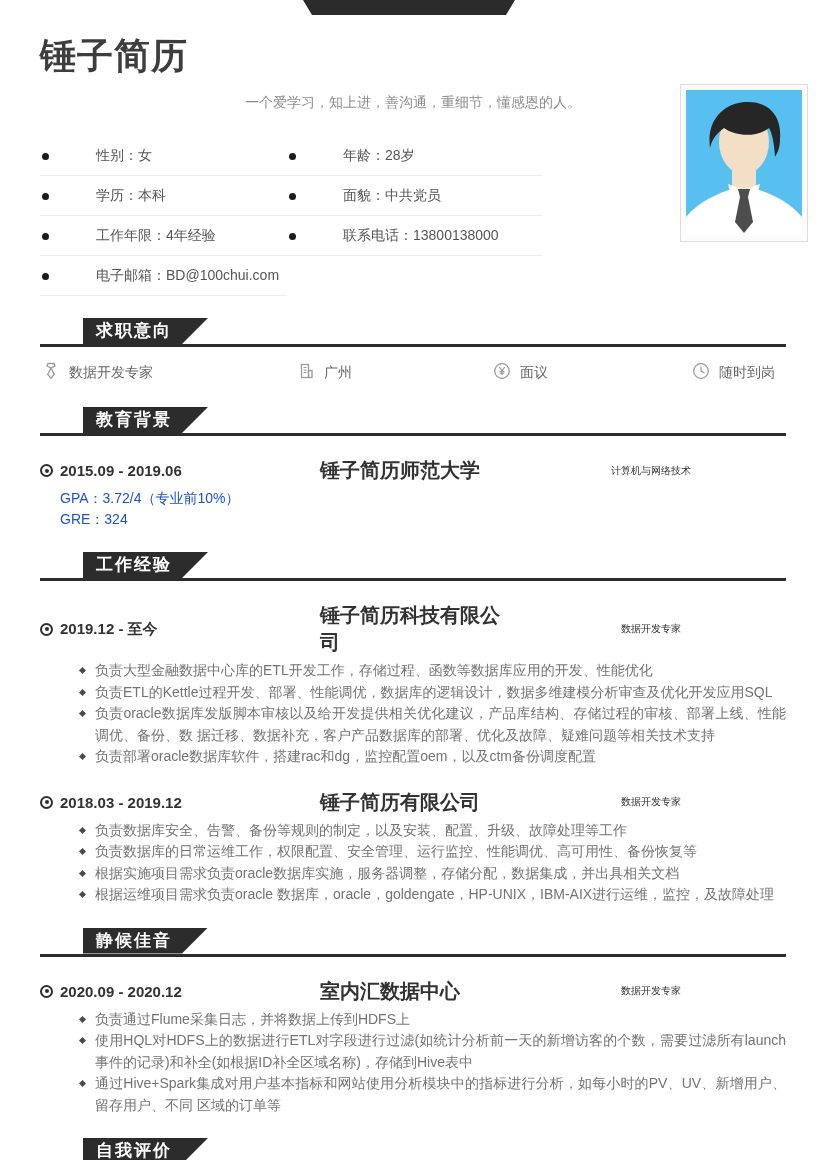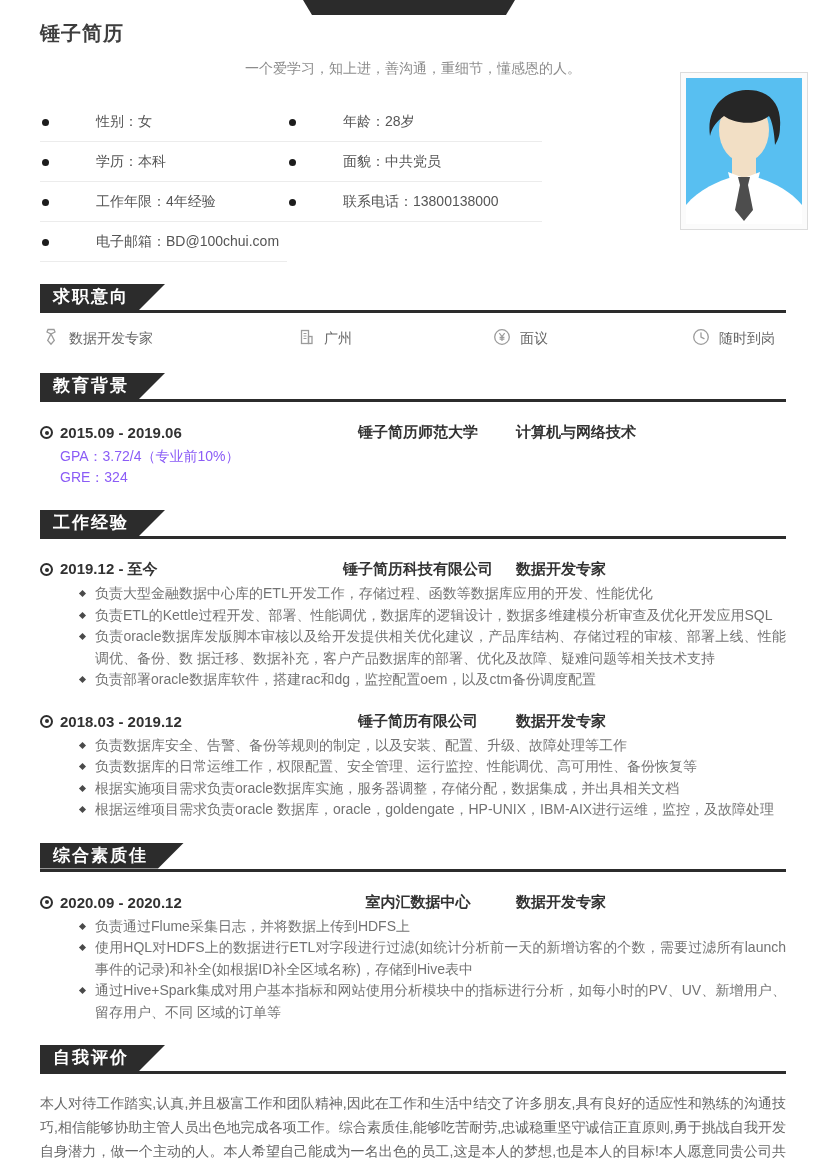--- a/index.html
+++ b/index.html
@@ -8,56 +8,57 @@
     width:820px; height:1160px; background:#ffffff; position:relative;
     font-family:"Liberation Sans","DejaVu Sans",sans-serif; overflow:hidden;
   }
   .top-ribbon{
     position:absolute; left:303px; top:0; width:212px; height:15px; background:#2b2b2b;
     clip-path:polygon(0 0,100% 0,calc(100% - 9px) 100%,9px 100%);
   }
   .content{ padding:0 34px 0 40px; position:relative; }
 
   
-  .name{ margin-top:20px; font-size:20px; font-weight:bold; color:#3d3d3d; letter-spacing:1px; }
+  .name{ margin-top:32px; font-size:36px; font-weight:bold; color:#3d3d3d; letter-spacing:1px; }
   .tagline{ margin-top:13px; font-size:14px; color:#8c8c8c;text-align:center; }
   .photo-frame{
     position:absolute; top:52px; right:12px; width:128px; height:158px;
     background:#fbfbfb; border:1px solid #dcdcdc; padding:5px;
   }
   .photo-frame svg{ display:block; width:116px; height:146px; }
 
   
   .info-grid{ margin-top:24px; width:502px; display:grid; grid-template-columns:247px 255px; }
   .info-item{ display:flex; align-items:center; padding:11px 0 10px 0; border-bottom:1px solid #ececec; font-size:14px; color:#555;gap:36px; }
   .info-item .dot{ width:7px; height:7px; border-radius:50%; background:#1c1c1c; margin:0 11px 0 2px; flex:none; }
 
   
   .sec-head{ margin-top:22px; border-bottom:3px solid #2c2c2c; line-height:0; }
   .sec-flag{
     display:inline-block; background:#2c2c2c; color:#fff; font-size:17px; font-weight:bold;
     letter-spacing:2px; line-height:26px; padding:0 36px 0 13px;
     clip-path:polygon(0 0,100% 0,calc(100% - 26px) 100%,0 100%);
+    margin-left:43px;
   }
 
   
   .intent-row{ display:grid; grid-template-columns:255px 196px 199px 1fr; padding:15px 0 2px 2px; }
   .intent-item{ display:flex; align-items:center; font-size:14px; color:#666; }
   .intent-item svg{ width:18px; height:18px; margin-right:9px; flex:none; }
 
   
   .entry{ margin-bottom:4px; }
   .entry-head{ display:flex; align-items:center; margin-top:21px; margin-bottom:4px; }
   .e-left{ width:280px; display:flex; align-items:center; font-size:15px; font-weight:bold; color:#323232; }
-  .e-mid{ flex:1; text-align:center; font-size:15px; font-weight:bold; color:#323232; }
-  .e-right{ width:270px; font-size:15px; font-weight:bold; color:#323232; }
+  .e-mid{ flex:1; font-size:20px; font-weight:bold; color:#323232; }
+  .e-right{ width:270px; text-align:center; font-size:10px; font-weight:normal; color:#323232; }
   .marker{ width:13px; height:13px; border:2px solid #2e2e2e; border-radius:50%; position:relative; margin-right:7px; flex:none; }
   .marker i{ position:absolute; left:2.5px; top:2.5px; width:4px; height:4px; background:#2e2e2e; border-radius:50%; }
   .details{ margin:2px 0 6px 20px; }
-  .details div{ font-size:14px; color:#8b5cf6; line-height:21px; }
+  .details div{ font-size:14px; color:#1d4ed8; line-height:21px; }
   ul.bullets{ list-style:none; margin:2px 0 10px 38px; }
   ul.bullets li{
     position:relative; padding-left:17px; font-size:14px; color:#737373;
     line-height:21.5px; text-align:justify;
   }
   ul.bullets li::before{
     content:""; position:absolute; left:2px; top:8px; width:5px; height:5px;
     background:#4a4a4a; transform:rotate(45deg);
   }
 
@@ -210,21 +211,21 @@
         <ul class="bullets">
           <li>负责数据库安全、告警、备份等规则的制定，以及安装、配置、升级、故障处理等工作</li>
           <li>负责数据库的日常运维工作，权限配置、安全管理、运行监控、性能调优、高可用性、备份恢复等</li>
           <li>根据实施项目需求负责oracle数据库实施，服务器调整，存储分配，数据集成，并出具相关文档</li>
           <li>根据运维项目需求负责oracle 数据库，oracle，goldengate，HP-UNIX，IBM-AIX进行运维，监控，及故障处理</li>
         </ul>
       </div>
     </div>
 
   <div class="sec-head">
-    <span class="sec-flag">综合素质佳</span>
+    <span class="sec-flag">静候佳音</span>
   </div>
   <div id="proj-entries">
       <div class="entry">
         <div class="entry-head">
           <div class="e-left">
             <span class="marker">
               <i></i>
             </span>
             <span>2020.09 - 2020.12</span>
           </div>

